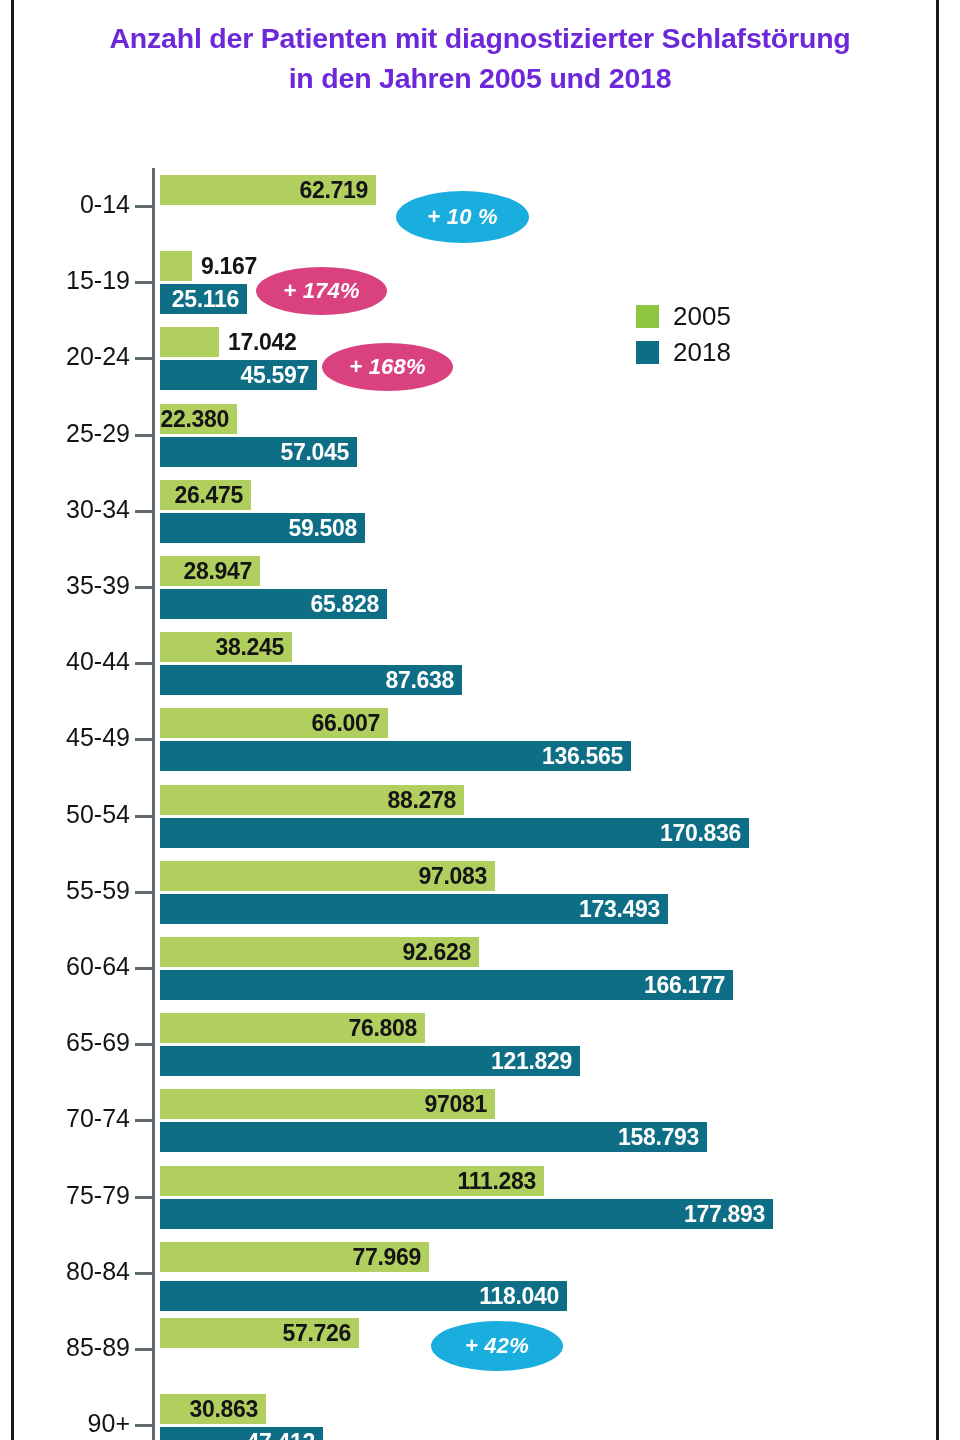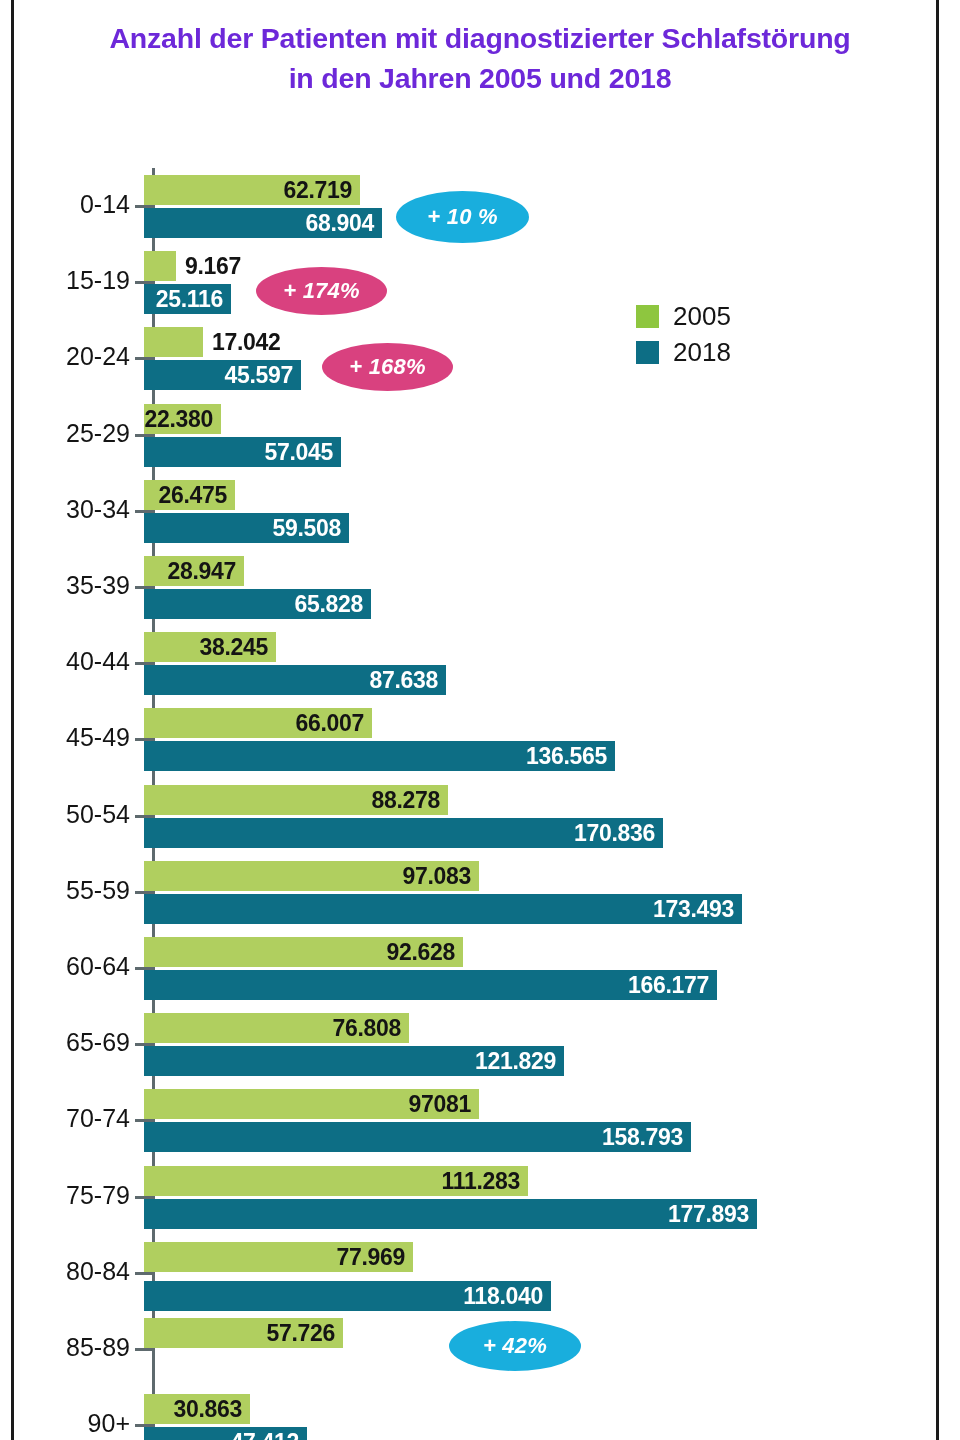--- a/index.html
+++ b/index.html
@@ -77,21 +77,21 @@
     width: 200px;
     text-align: right;
     font-size: 25px;
     color: #141414;
     letter-spacing: 0px;
     white-space: nowrap;
   }
 
   .bar {
     position: absolute;
-    left: 144px;
+    left: 160px;
     height: 30px;
     box-sizing: border-box;
     text-align: right;
   }
   .bar.y2005 { background: #b0cf5f; }
   .bar.y2018 { background: #0d6e85; }
 
   .bar-value {
     position: absolute;
     top: 50%;
@@ -159,23 +159,20 @@
 
   <div id="plot">
     <div id="axis"></div>
     <div id="rows-container">
         <div class="row" style="top: 168px;">
           <div class="tick" style="top: 37px;"></div>
           <div class="cat-label" style="top: 22px;">0-14</div>
           <div class="bar y2005" style="width: 216px; top: 7px;">
             <span class="bar-value inside">62.719</span>
           </div>
-          <div class="bar y2018" style="width: 238px; top: 40px;">
-            <span class="bar-value inside">68.904</span>
-          </div>
         </div>
         <div class="row" style="top: 244.2px;">
           <div class="tick" style="top: 37px;"></div>
           <div class="cat-label" style="top: 22px;">15-19</div>
           <div class="bar y2005" style="width: 32px; top: 7px;">
             <span class="bar-value outside">9.167</span>
           </div>
           <div class="bar y2018" style="width: 87px; top: 40px;">
             <span class="bar-value inside">25.116</span>
           </div>
@@ -239,31 +236,31 @@
           <div class="bar y2018" style="width: 471px; top: 40px;">
             <span class="bar-value inside">136.565</span>
           </div>
         </div>
         <div class="row" style="top: 777.6px;">
           <div class="tick" style="top: 37px;"></div>
           <div class="cat-label" style="top: 22px;">50-54</div>
           <div class="bar y2005" style="width: 304px; top: 7px; padding-left: 20px;">
             <span class="bar-value inside">88.278</span>
           </div>
-          <div class="bar y2018" style="width: 519px; top: 40px;">
+          <div class="bar y2018" style="width: 589px; top: 40px;">
             <span class="bar-value inside">170.836</span>
           </div>
         </div>
         <div class="row" style="top: 853.8px;">
           <div class="tick" style="top: 37px;"></div>
           <div class="cat-label" style="top: 22px;">55-59</div>
           <div class="bar y2005" style="width: 335px; top: 7px;">
             <span class="bar-value inside">97.083</span>
           </div>
-          <div class="bar y2018" style="width: 598px; top: 40px;">
+          <div class="bar y2018" style="width: 508px; top: 40px;">
             <span class="bar-value inside">173.493</span>
           </div>
         </div>
         <div class="row" style="top: 930px;">
           <div class="tick" style="top: 37px;"></div>
           <div class="cat-label" style="top: 22px;">60-64</div>
           <div class="bar y2005" style="width: 319px; top: 7px;">
             <span class="bar-value inside">92.628</span>
           </div>
           <div class="bar y2018" style="width: 573px; top: 40px;">
@@ -325,21 +322,21 @@
           </div>
           <div class="bar y2018" style="width: 163px; top: 40px;">
             <span class="bar-value inside">47.412</span>
           </div>
         </div>
       </div>
     <div id="badges-container">
         <div class="badge" style="left: 396px; top: 191px; width: 133px; height: 52px; background: rgb(25, 174, 221);">+ 10 %</div>
         <div class="badge" style="left: 256px; top: 267px; width: 131px; height: 48px; background: rgb(217, 65, 127);">+ 174%</div>
         <div class="badge" style="left: 322px; top: 343px; width: 131px; height: 48px; background: rgb(217, 65, 127);">+ 168%</div>
-        <div class="badge" style="left: 449px; top: 1321px; width: 132px; height: 50px; background: rgb(25, 174, 221);">+ 42%</div>
+        <div class="badge" style="left: 431px; top: 1321px; width: 132px; height: 50px; background: rgb(25, 174, 221);">+ 42%</div>
       </div>
   </div>
 
   <div id="legend">
       <div class="legend-item">
         <span class="legend-swatch" style="background: rgb(142, 198, 63);"></span>
         <span class="legend-label">2005</span>
       </div>
       <div class="legend-item">
         <span class="legend-swatch" style="background: rgb(13, 110, 133);"></span>

